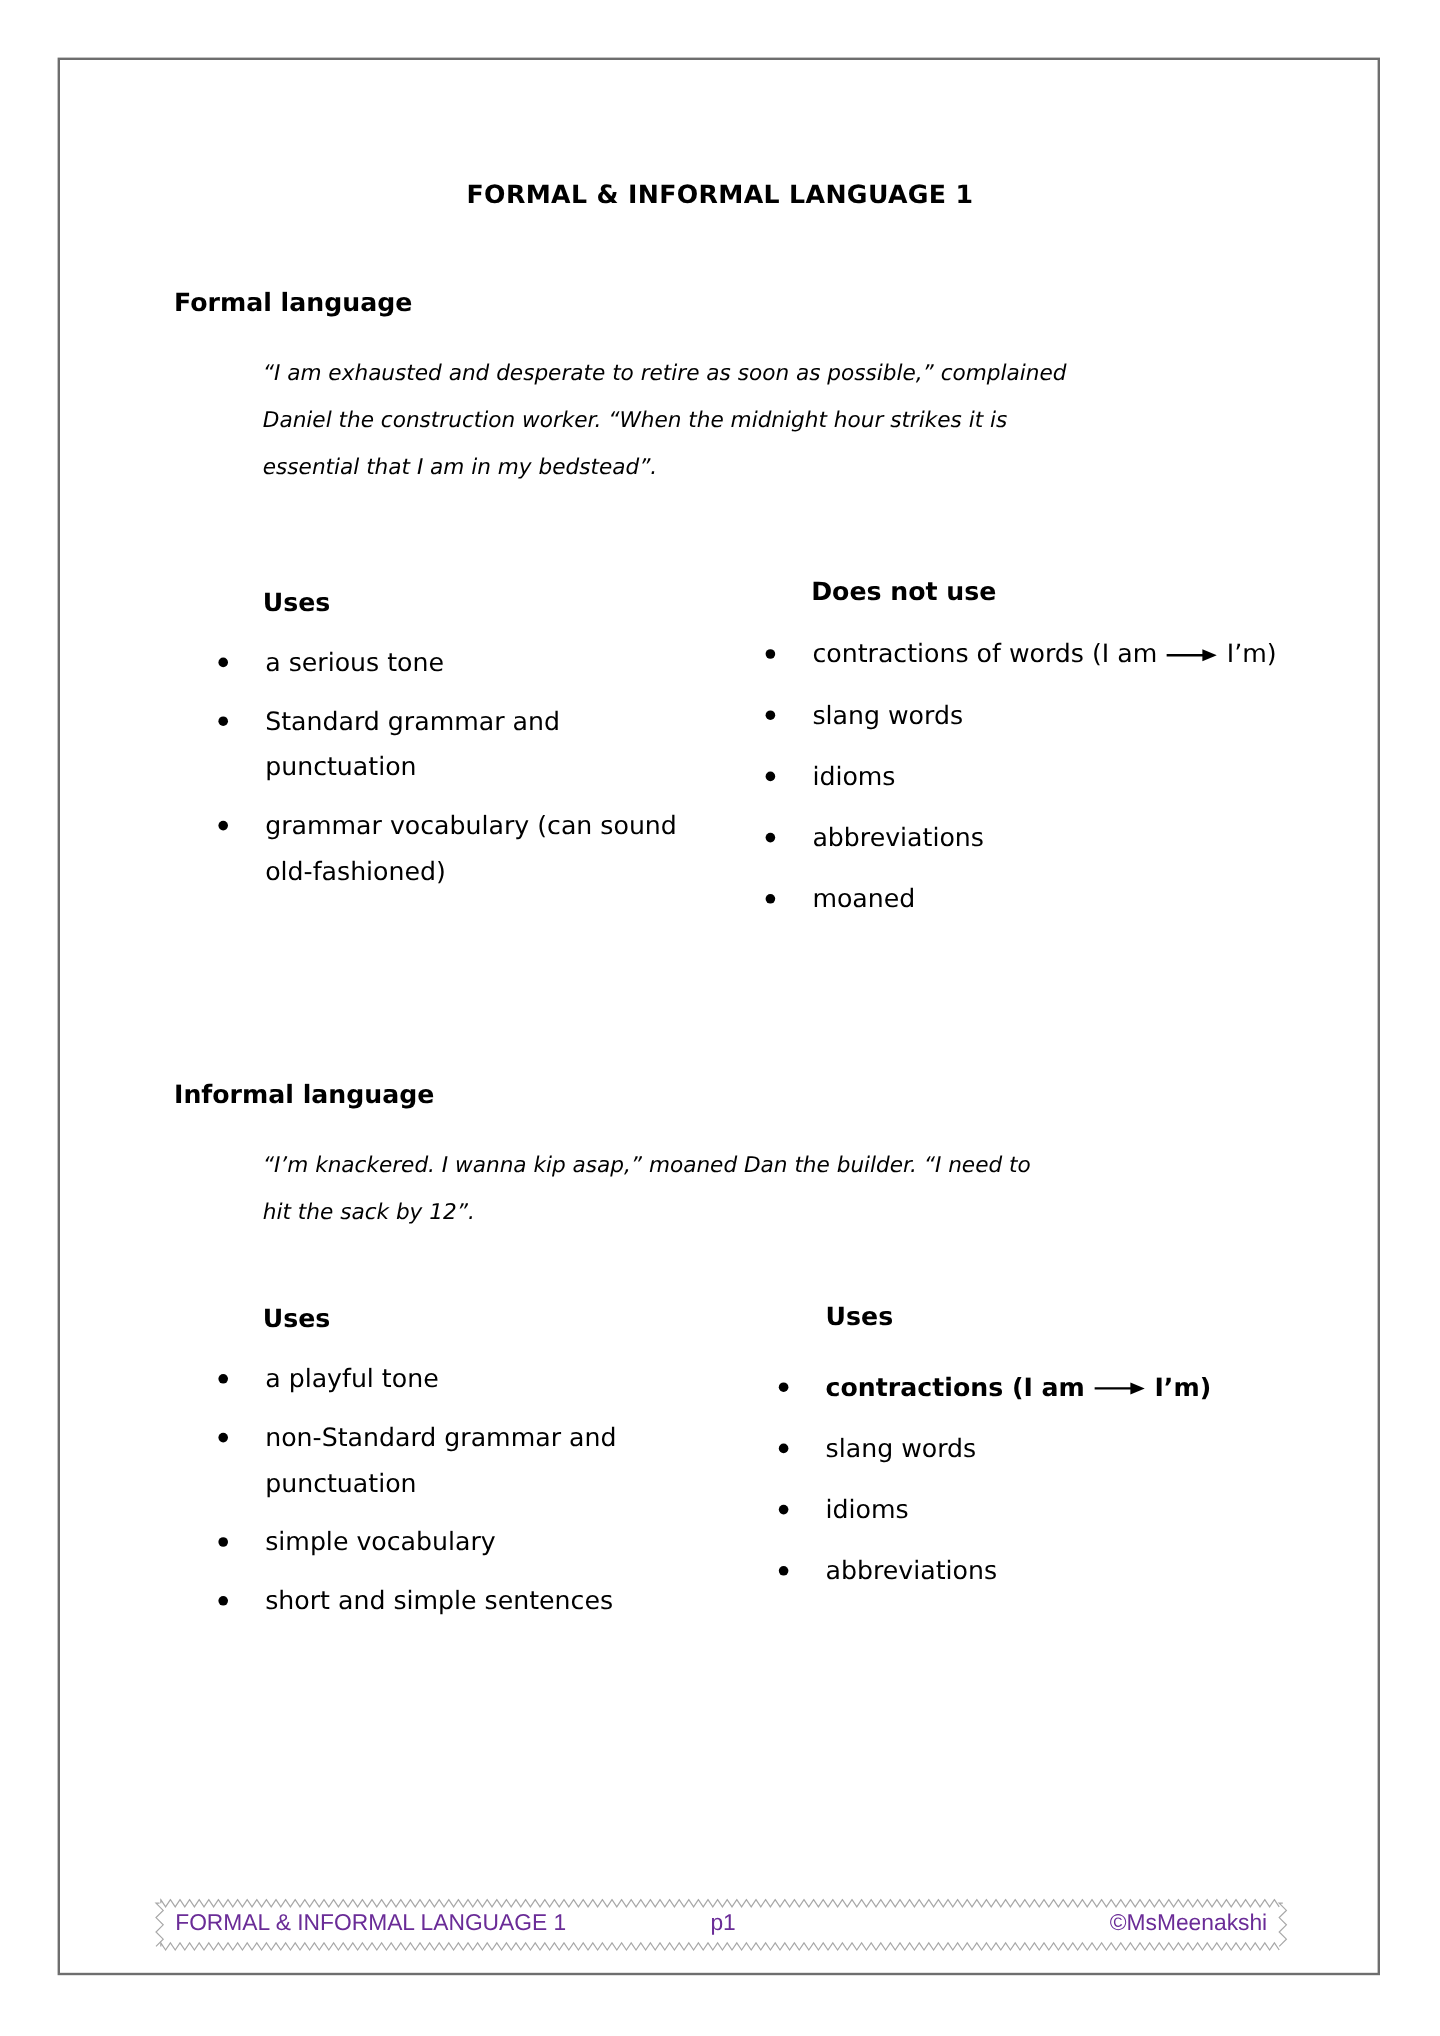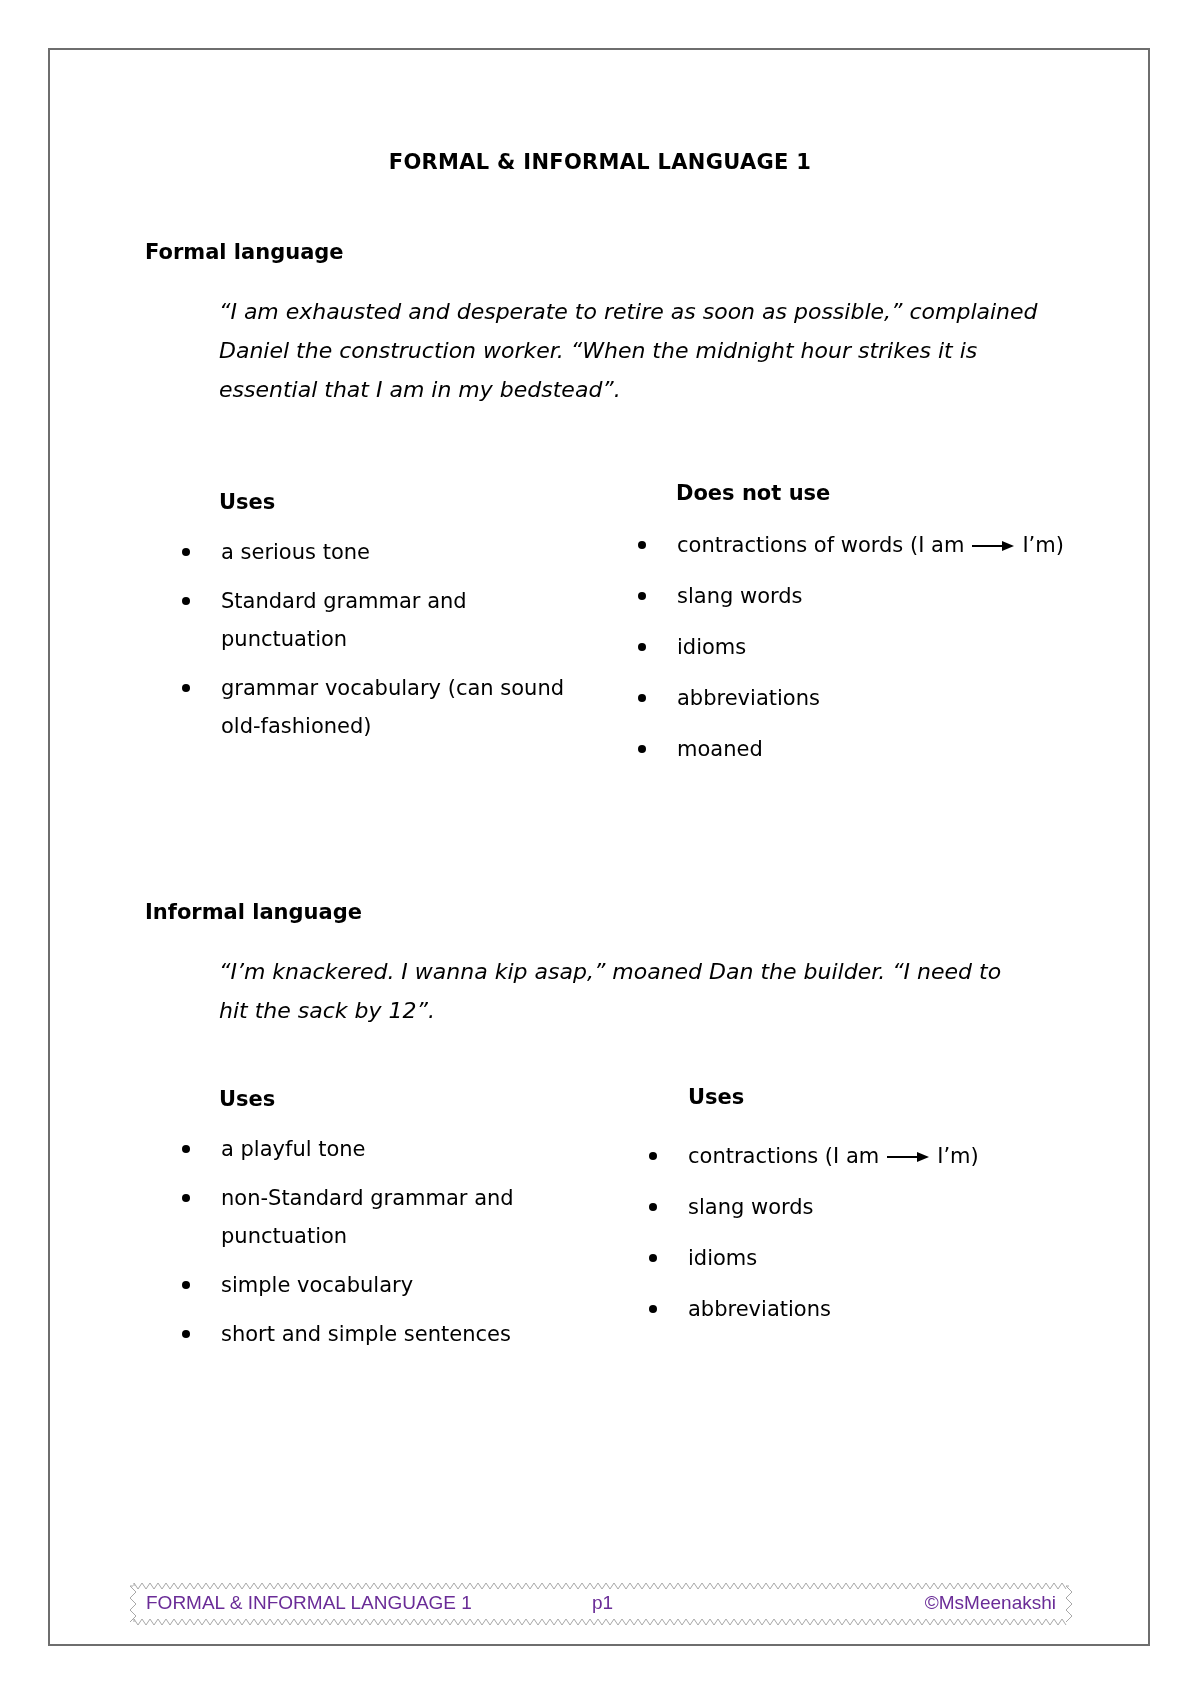--- a/index.html
+++ b/index.html
@@ -3,21 +3,21 @@
 <meta charset="utf-8">
 <style>
   html, body { margin:0; padding:0; background:#ffffff; }
   body { width:1200px; height:1697px; position:relative; overflow:hidden;
          font-family:"DejaVu Sans", sans-serif; color:#000; }
   .page-border { position:absolute; left:48px; top:48px; width:1102px; height:1598px;
                  border:2px solid #6e6e6e; box-sizing:border-box; }
   .title { position:absolute; left:0; width:1200px; top:150px; text-align:center;
            font-weight:bold; font-size:21px; letter-spacing:0.3px; }
   .section-heading { position:absolute; left:145px; font-weight:bold; font-size:21px;text-align:center; }
-  .quote { position:absolute; left:219px; width:870px; font-style:italic; font-size:22px;
+  .quote { position:absolute; left:219px; width:870px; font-style:italic; font-size:18px;
            line-height:39px; }
   .col-heading { position:absolute; font-weight:bold; font-size:21px; }
   ul.bullets { position:absolute; margin:0; padding:0; list-style:none; font-size:21px; }
   ul.bullets li { position:relative; padding-left:39px; line-height:38px; }
   ul.bullets li::before { content:""; position:absolute; left:0; top:15px; width:8px; height:8px;
                           border-radius:50%; background:#000; }
   .arrow { display:inline-block; width:42px; height:14px; vertical-align:middle; margin:0 8px; }
   .footer { position:absolute; left:128px; top:1582px; width:946px; height:44px; }
   .footer svg.zig { position:absolute; left:0; top:0; }
   .footer .ft { position:absolute; top:10px; font-family:"Liberation Sans", sans-serif;
@@ -67,21 +67,21 @@
 <div class="col-heading" style="left:219px; top:1087px;">Uses</div>
 <ul class="bullets" style="left:182px; top:1130px; width:420px;">
   <li style="margin-bottom:11px;">a playful tone</li>
   <li style="margin-bottom:11px;">non-Standard grammar and punctuation</li>
   <li style="margin-bottom:11px;">simple vocabulary</li>
   <li>short and simple sentences</li>
 </ul>
 
 <div class="col-heading" style="left:688px; top:1085px;">Uses</div>
 <ul class="bullets" style="left:649px; top:1137px; width:440px;">
-  <li style="margin-bottom:13px;">
+  <li style="margin-bottom:13px;font-weight:bold;">
     <span>contractions (I am</span><svg class="arrow" viewBox="0 0 42 14">
         <line x1="0" y1="7" x2="32" y2="7" stroke="#000" stroke-width="2"></line>
         <polygon points="30,2 42,7 30,12" fill="#000"></polygon>
       </svg><span>I’m)</span>
   </li>
   <li style="margin-bottom:13px;">slang words</li>
   <li style="margin-bottom:13px;">idioms</li>
   <li>abbreviations</li>
 </ul>
 

